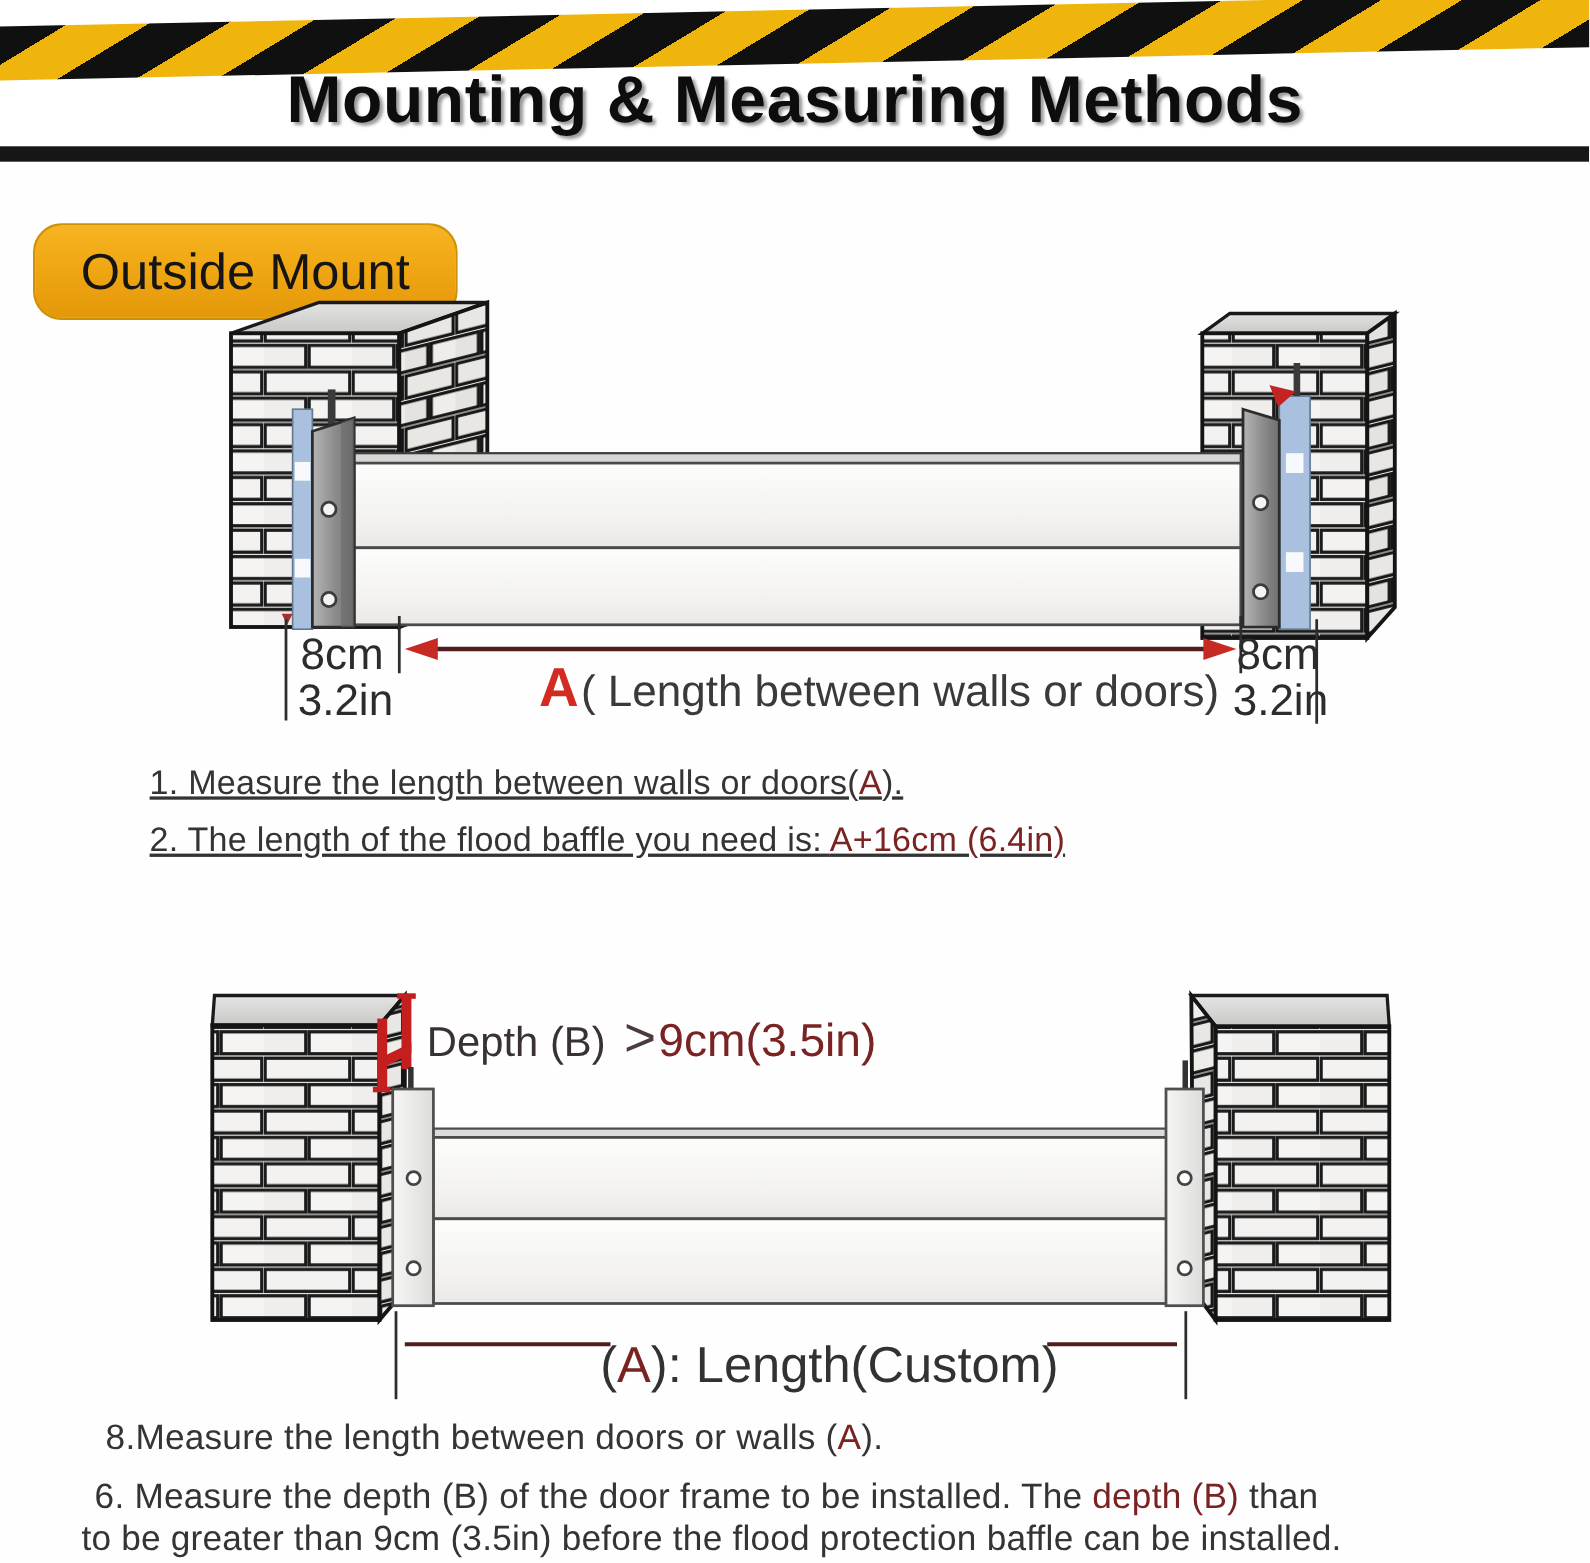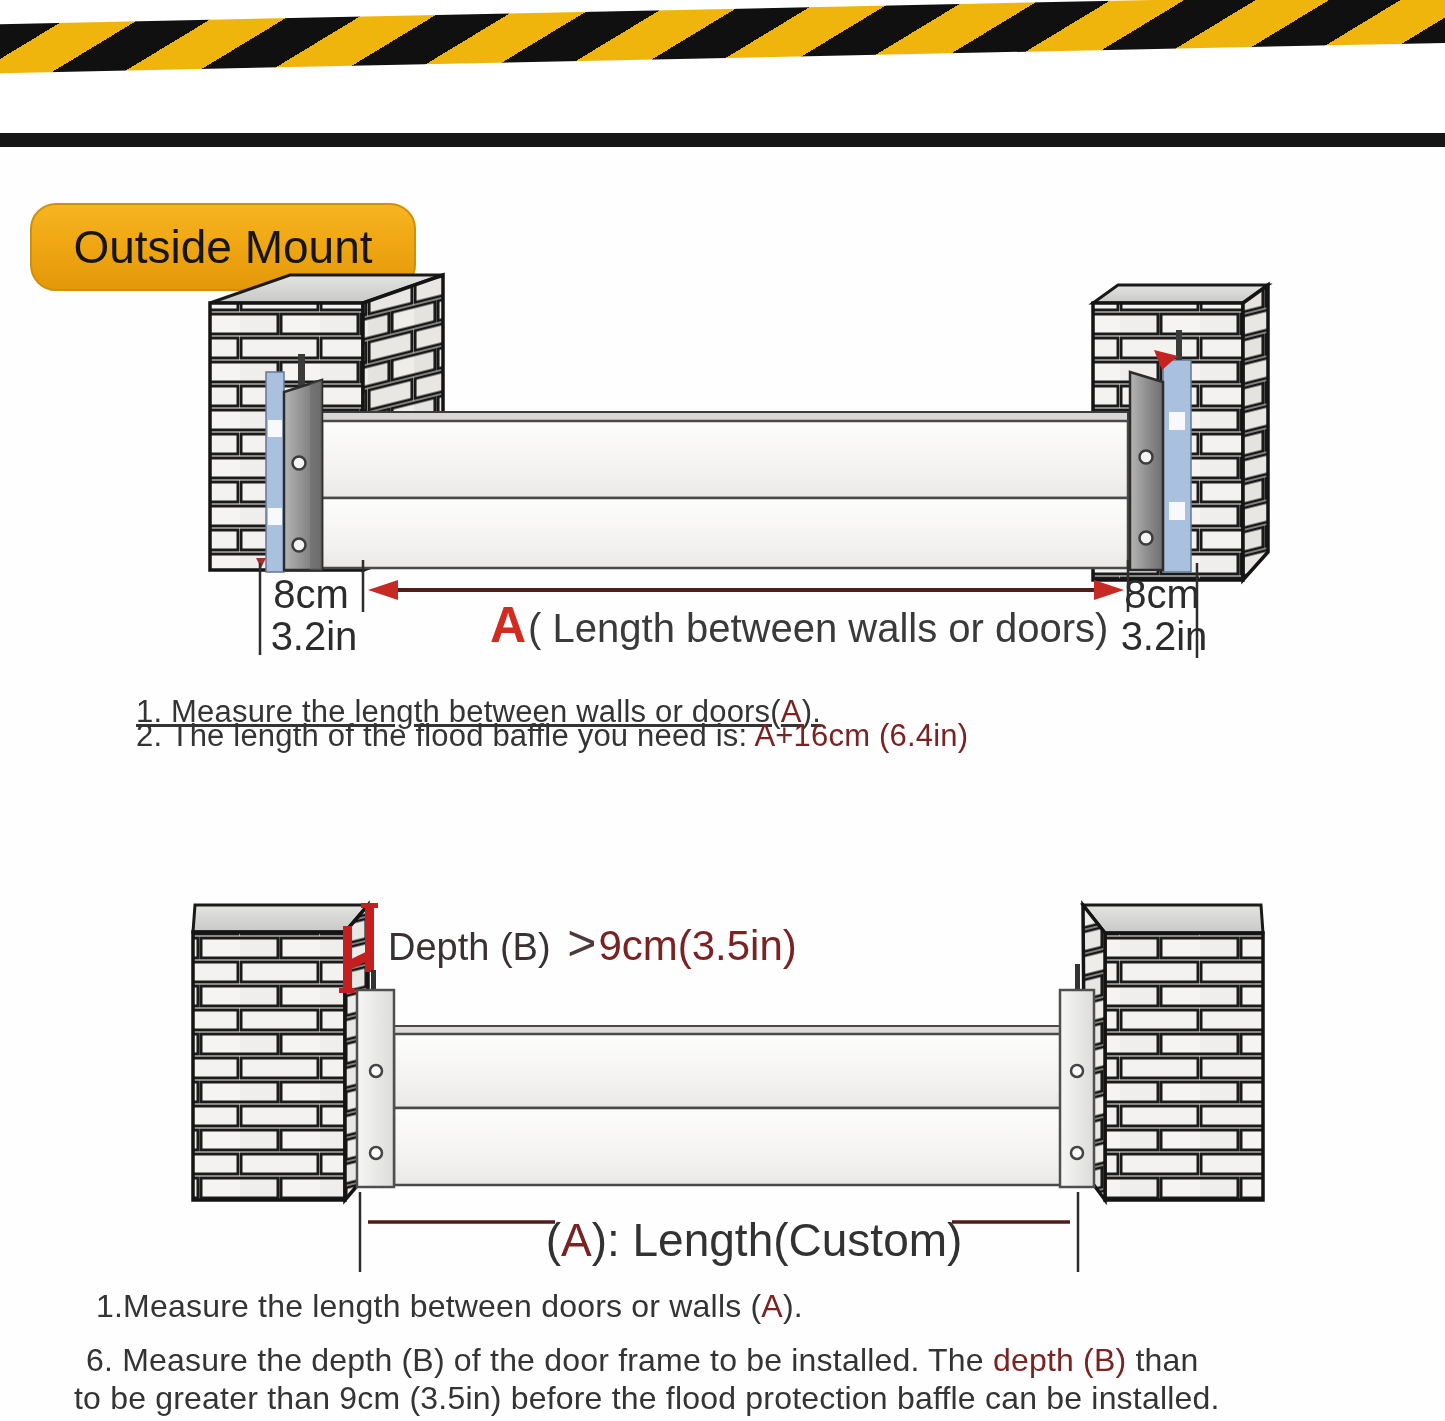--- a/index.html
+++ b/index.html
@@ -45,32 +45,33 @@
   .t-lbl{font-size:40px;fill:#3a3a3a;}
   .t-depth{font-size:38px;fill:#3a3232;}
   .t-gt{font-size:50px;fill:#4d3a3a;}
   .t-depthval{font-size:42px;}
   .t-len{font-size:46px;fill:#323232;}
   .t-lenA{font-size:46px;}
   
   .step{position:absolute;font-size:31px;color:#343434;white-space:nowrap;letter-spacing:0.2px;}
   .step .em{color:var(--dim-red);}
   .step-o1{left:136px;top:694px;text-decoration:underline;}
-  .step-o2{left:136px;top:718px;}
+  .step-o2{left:136px;top:746px;text-decoration:underline;}
   .step-i1{left:96px;top:1288px;font-size:32px;}
   .step-i2{left:86px;top:1342px;font-size:32px;}
   .step-i3{left:58px;top:1380px;font-size:32px;margin-left:16px;}
 </style>
 </head>
 <body>
 
 <div class="page">
 
   <div class="banner">
     <div class="stripes"></div>
+    <div class="banner-title">Mounting &amp; Measuring Methods</div>
     <div class="banner-bar"></div>
   </div>
 
   <div class="badge badge-outside">Outside Mount</div>
 
   <svg class="diag" style="top:268px;height:405px" viewBox="0 268 1445 405">
     <defs>
       <pattern id="brick" width="80" height="48" patternUnits="userSpaceOnUse">
         <rect width="80" height="48" fill="#f7f6f5"></rect>
         <rect x="1" y="2" width="77" height="20" fill="#f3f2f0" stroke="#1b1b1b" stroke-width="3"></rect>
@@ -210,17 +211,17 @@
 
     <g>
       <line x1="360" y1="1192" x2="360" y2="1272" stroke="#2d2d2d" stroke-width="2.5"></line>
       <line x1="1078" y1="1192" x2="1078" y2="1272" stroke="#2d2d2d" stroke-width="2.5"></line>
       <line x1="368" y1="1222" x2="555" y2="1222" stroke="#511c1c" stroke-width="3.5"></line>
       <line x1="952" y1="1222" x2="1070" y2="1222" stroke="#511c1c" stroke-width="3.5"></line>
       <text x="754" y="1256" text-anchor="middle"><tspan class="t-len">(</tspan><tspan class="t-lenA" style="fill:var(--dim-red)">A</tspan><tspan class="t-len">): Length(Custom)</tspan></text>
     </g>
   </svg>
 
-  <div class="step step-i1"><span>1.Measure the length between doors or walls (</span><span class="em">A</span><span>).</span></div>
+  <div class="step step-i1"><span>8.Measure the length between doors or walls (</span><span class="em">A</span><span>).</span></div>
   <div class="step step-i2"><span>6. Measure the depth (B) of the door frame to be installed. The </span><span class="em">depth (B)</span><span> than</span></div>
   <div class="step step-i3"><span>to be greater than 9cm (3.5in) before the flood protection baffle can be installed.</span></div>
 
 </div>
 
 </body></html>

